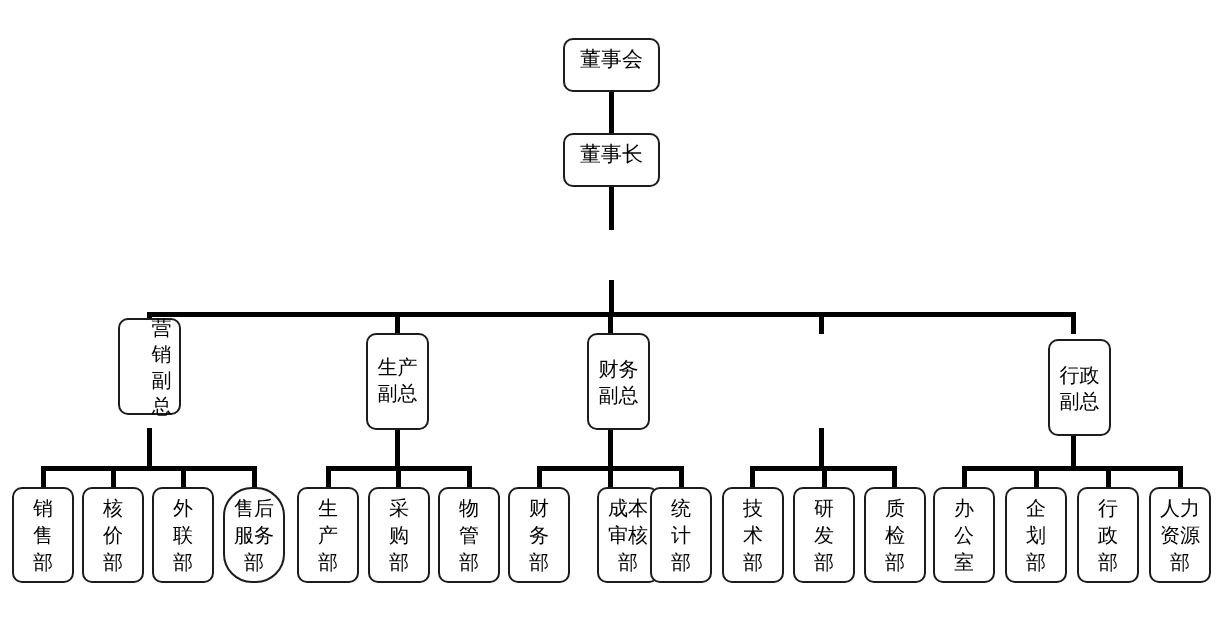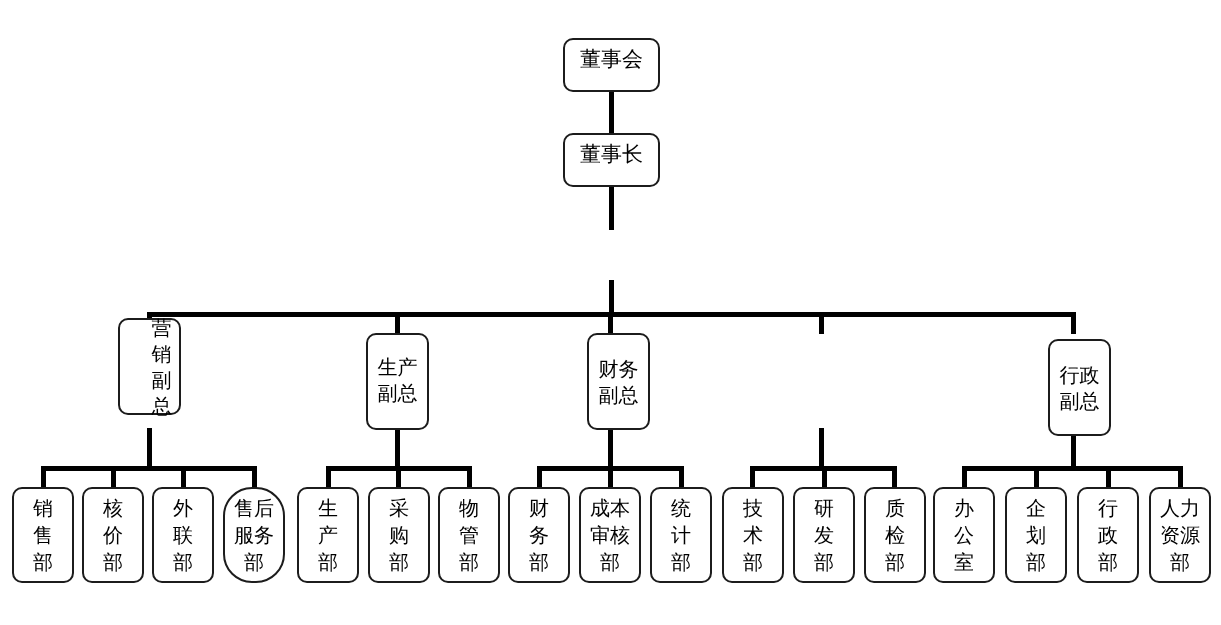--- a/index.html
+++ b/index.html
@@ -130,21 +130,21 @@
   <div class="node dept" style="left:368px; top:487px;">采
 购
 部</div>
   <div class="node dept" style="left:438px; top:487px;">物
 管
 部</div>
 
   <div class="node dept" style="left:508px; top:487px;">财
 务
 部</div>
-  <div class="node dept" style="left:579px; top:487px;">成本
+  <div class="node dept" style="left:597px; top:487px;">成本
 审核
 部</div>
   <div class="node dept" style="left:650px; top:487px;">统
 计
 部</div>
 
   <div class="node dept" style="left:722px; top:487px;">技
 术
 部</div>
   <div class="node dept" style="left:793px; top:487px;">研

